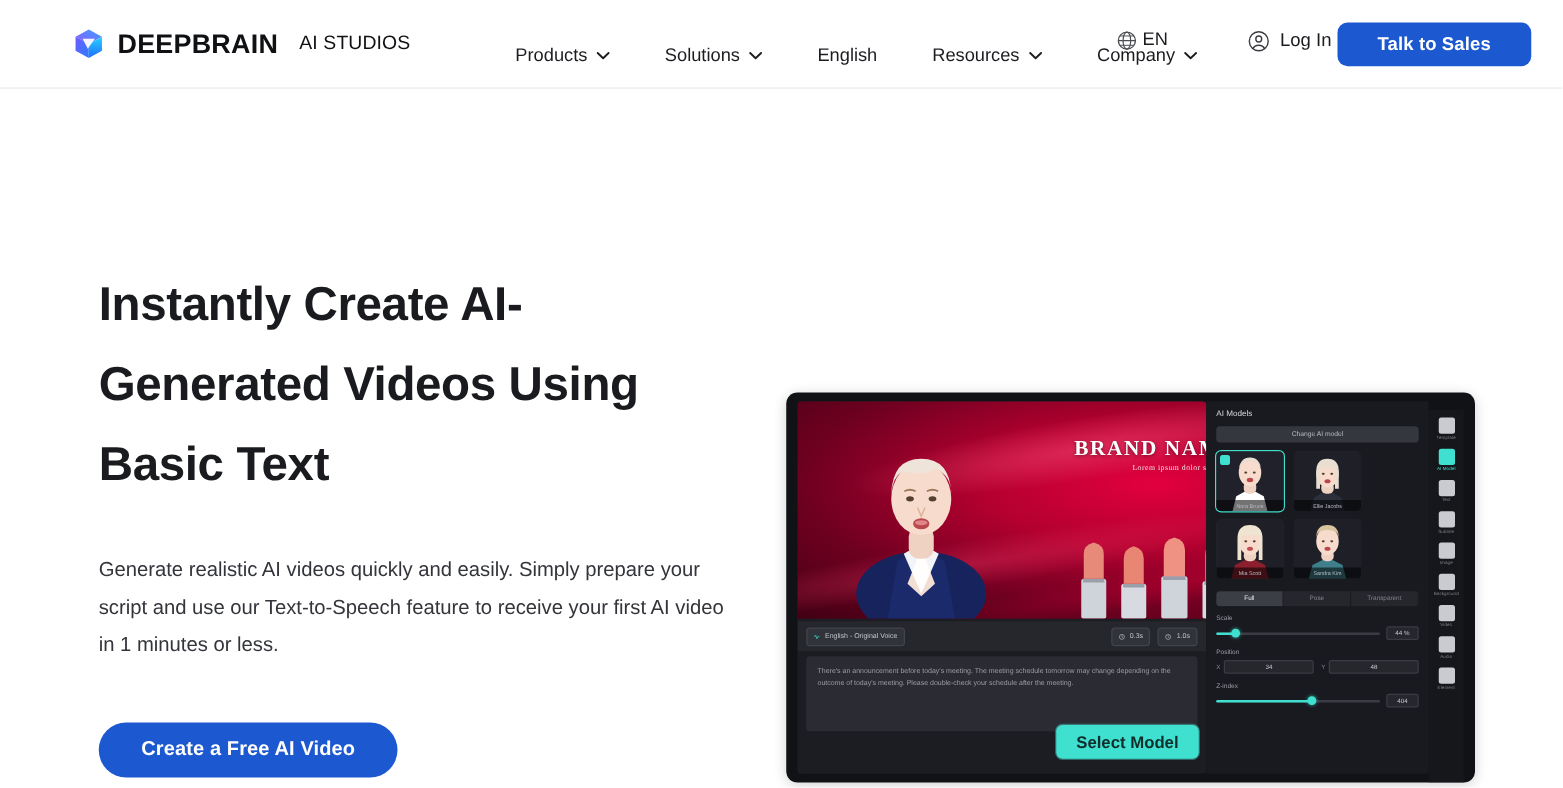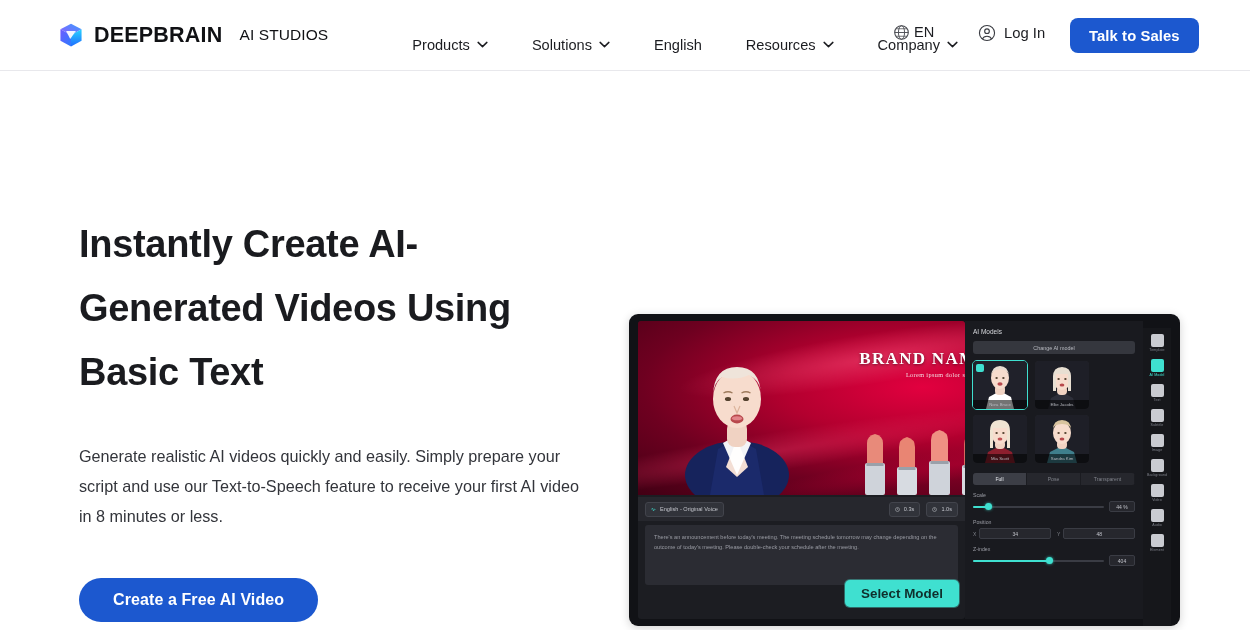--- a/index.html
+++ b/index.html
@@ -43,33 +43,33 @@
   }
 
   .lang {
     position: absolute; left: 893px; top: 24px;
     display: flex; align-items: flex-start; gap: 4px;
     font-size: 14.6px; color: #1b1c20; cursor: pointer;
   }
   .globe { width: 17px; height: 17px; display:block; }
 
   .login {
-    position: absolute; left: 978px; top: 24px;
+    position: absolute; left: 998px; top: 24px;
     display: flex; align-items: center; gap: 8px;
     font-size: 14.8px; color: #1b1c20; cursor: pointer;
   }
   .user-ic { width: 18px; height: 18px; display:block; }
 
   .cta-sales {
     position: absolute; left: 1070px; top: 18px;
     background: #1c58cf; color: #ffffff;
     border: none; border-radius: 8px;
     font-family: "Liberation Sans", sans-serif;
     font-size: 14.8px; font-weight: 700;
-    padding: 0 19px; height: 35px; cursor: pointer;
+    padding: 0 32px; height: 35px; cursor: pointer;
     letter-spacing: 0.1px;
   }
 
   
   .hero {
     position: relative;
     width: 1250px; height: 559px;
     background: #ffffff;
   }
   .hero-left { position: absolute; left: 79px; top: 141px; width: 520px; }
@@ -337,21 +337,21 @@
     <span>Log In</span>
   </div>
 
   <button class="cta-sales">Talk to Sales</button>
 </div>
 
 <div class="hero">
 
   <div class="hero-left">
     <h1 class="hero-title">Instantly Create AI-Generated Videos Using Basic Text</h1>
-    <p class="hero-desc">Generate realistic AI videos quickly and easily. Simply prepare your script and use our Text-to-Speech feature to receive your first AI video in 8 minutes or less.</p>
+    <p class="hero-desc">Generate realistic AI videos quickly and easily. Simply prepare your script and use our Text-to-Speech feature to receive your first AI video in 1 minutes or less.</p>
     <button class="cta-free">Create a Free AI Video</button>
   </div>
 
   <div class="app-shot">
     <div class="app-inner">
 
       <div class="stage">
 
         <div class="video-canvas">
           <div class="silk"></div>

